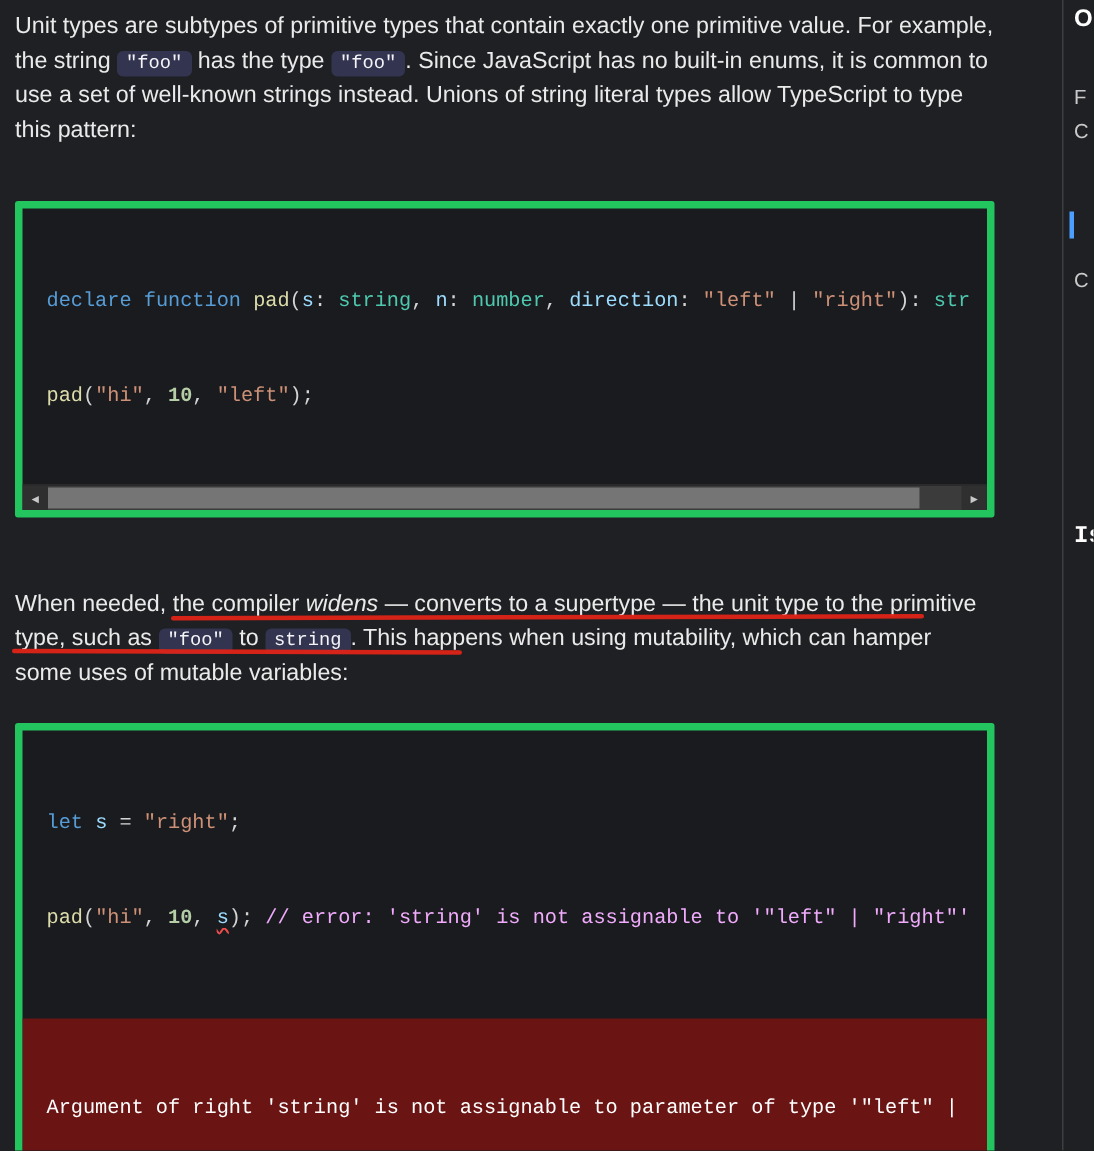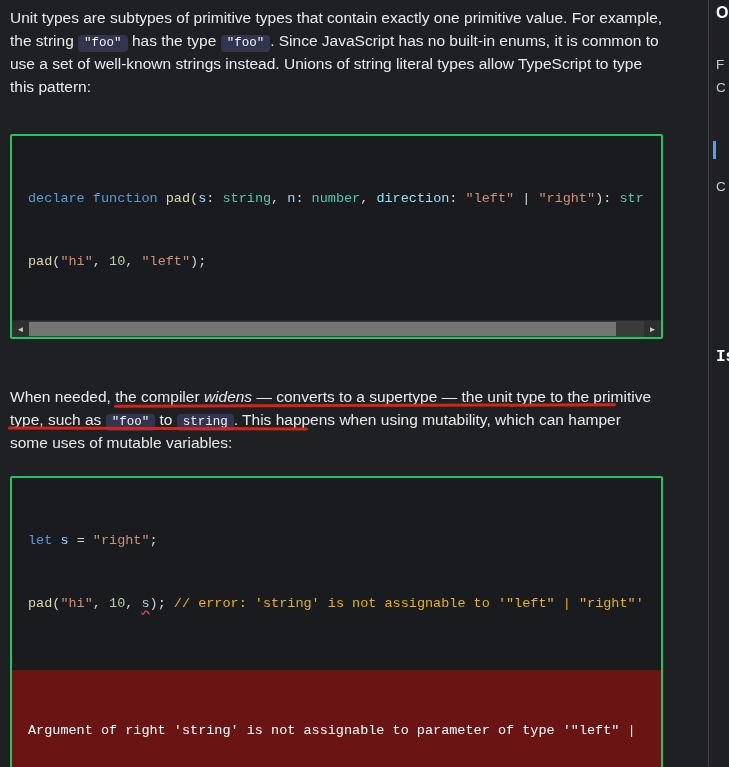--- a/index.html
+++ b/index.html
@@ -24,39 +24,39 @@
     padding:1px 6px 2px; border-radius:4px; white-space:nowrap;
   }
 
   .mb-intro { margin-bottom:36px; }
   .mb-code1 { margin-bottom:46px; }
   .mb-widen { margin-bottom:22px; }
   .mb-code2 { margin-bottom:46px; }
 
   .codeblock {
     background:#1a1b1e;
-    border:2px solid #22c55e;
+    border:5px solid #22c55e;
     border-radius:2px;
     overflow:hidden;
   }
   .code-area {
     padding:10px 0 6px 16px;
     font-family:"Liberation Mono","DejaVu Sans Mono",monospace;
     font-size:13.5px; line-height:21px;
     white-space:pre; overflow:hidden;
   }
   .codeline { white-space:pre; }
   .seg-kw { color:#569cd6; }
   .seg-fn { color:#dcdcaa; }
   .seg-pr { color:#9cdcfe; }
   .seg-ty { color:#4ec9b0; }
   .seg-st { color:#ce9178; }
-  .seg-nu { color:#b5cea8; }
+  .seg-nu { color:#b5cea8;font-weight:bold; }
   .seg-pl { color:#d4d4d4; }
-  .seg-cm { color:#eab308; }
+  .seg-cm { color:#f0abfc; }
   .seg-er { color:#9cdcfe; text-decoration:underline; text-decoration-style:wavy; text-decoration-color:#f14c4c; text-underline-offset:3px; }
 
   .err-box {
     margin-top:8px; margin-bottom:8px;
     padding:8px 16px;
     font-family:"Liberation Mono","DejaVu Sans Mono",monospace;
     font-size:13.5px; line-height:21px;
     color:#ffffff; white-space:pre;
     background:#6b1414;
   }

